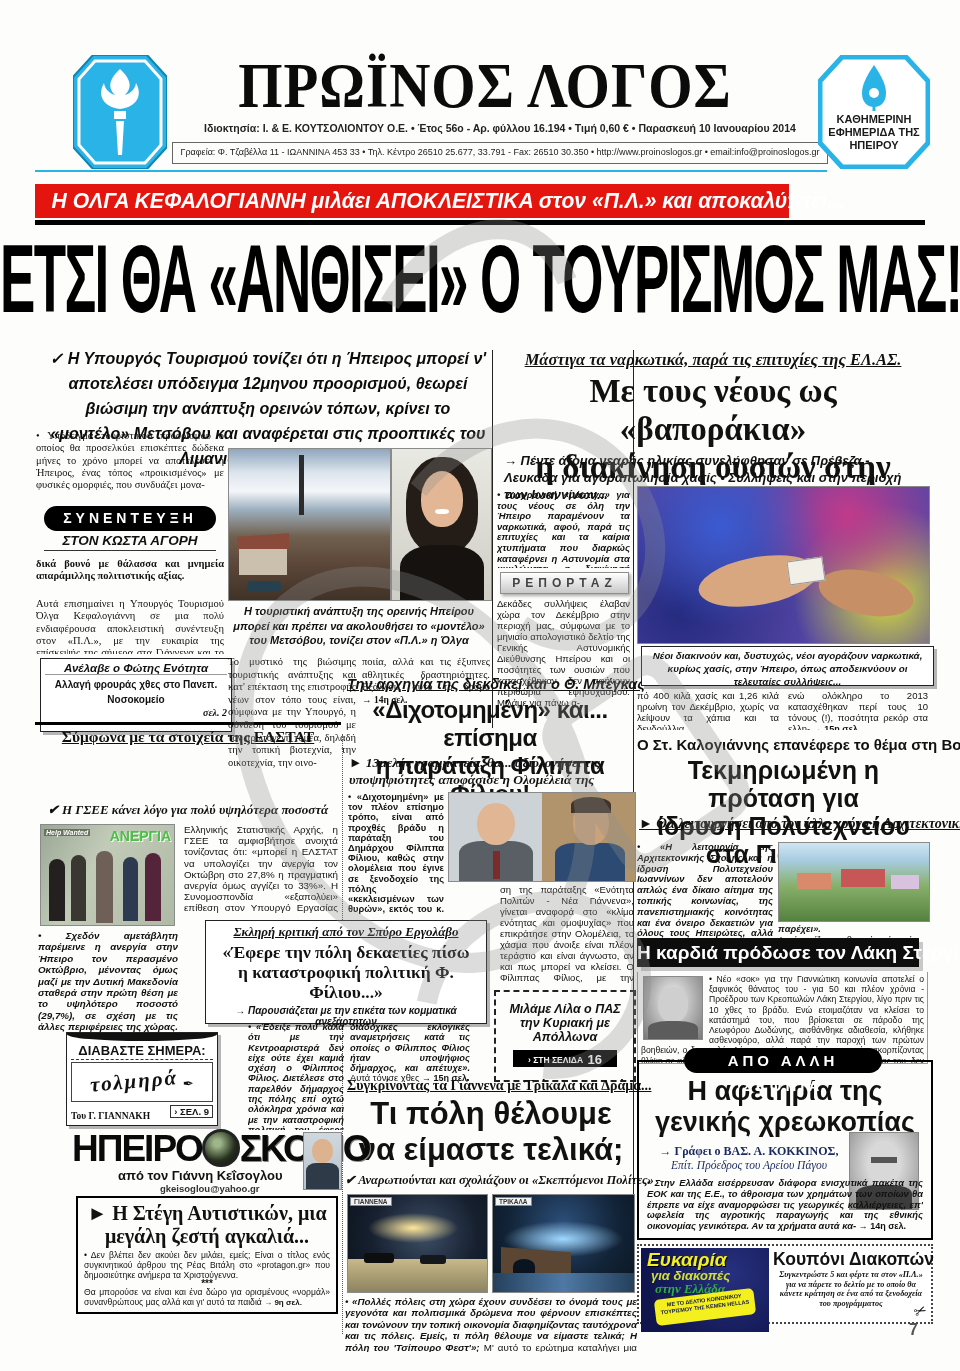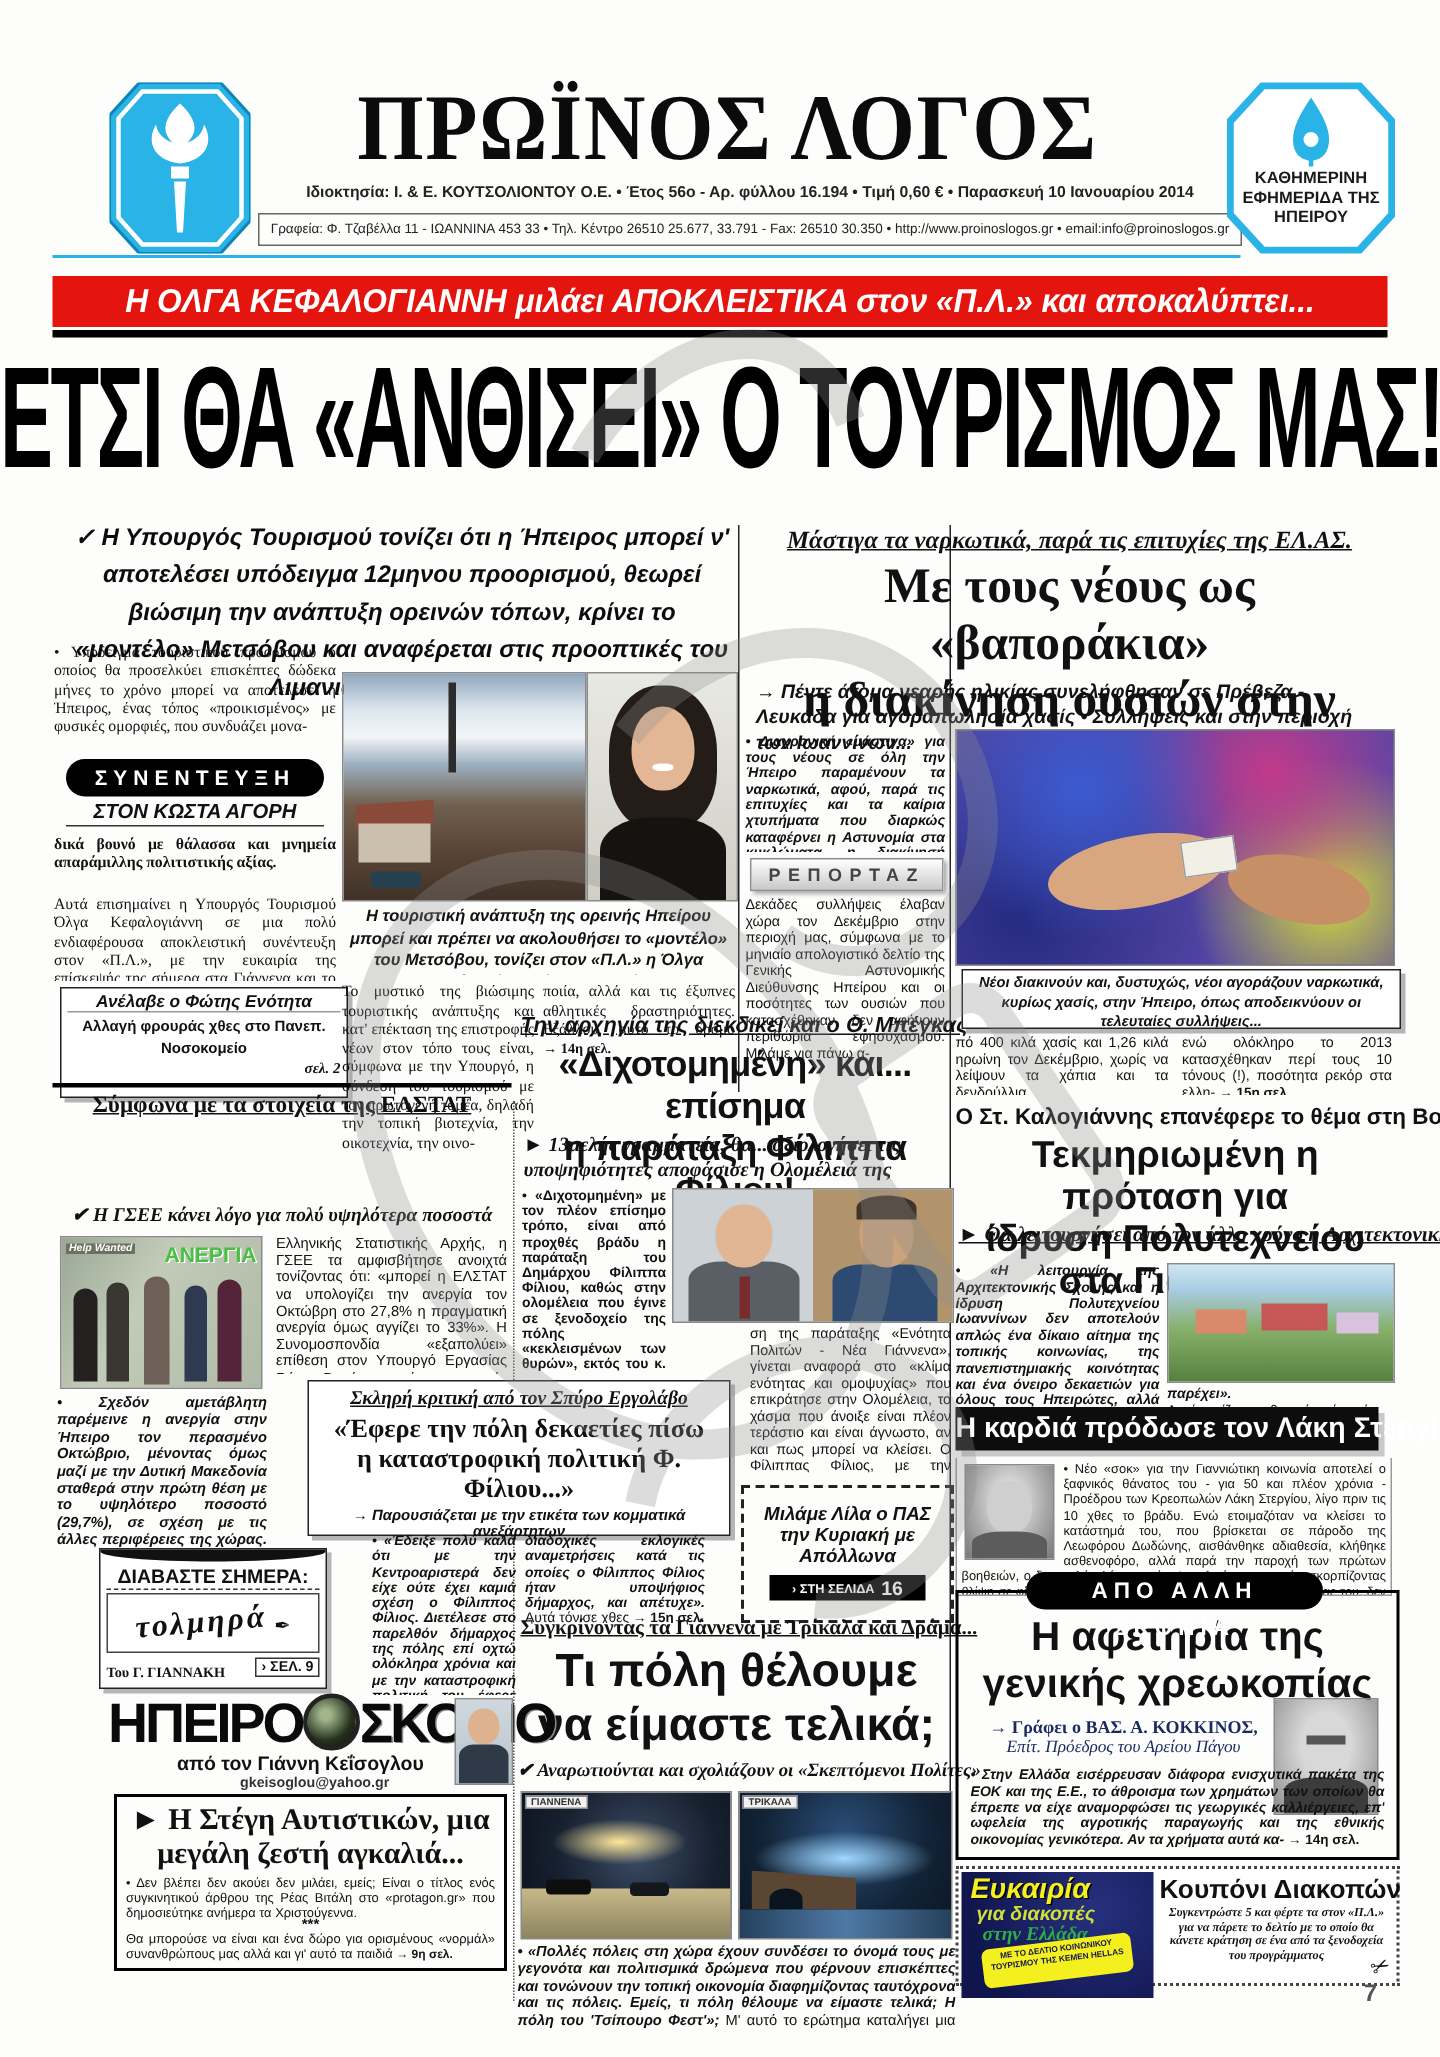--- a/index.html
+++ b/index.html
@@ -47,21 +47,21 @@
   <div class="ab" style="left:818px;top:55px;width:112px;height:114px">
     <svg width="112" height="114" viewBox="0 0 112 114">
       <polygon points="24,2 88,2 110,26 110,88 88,112 24,112 2,88 2,26" fill="#ffffff" stroke="#2ab3e6" stroke-width="5"></polygon>
       <path d="M56 10 C48 22 44 30 44 38 C44 48 50 52 56 52 C62 52 68 48 68 38 C68 30 64 22 56 10 Z" fill="#2ab3e6"></path>
       <circle cx="56" cy="38" r="5" fill="#ffffff"></circle>
       <line x1="56" y1="43" x2="56" y2="56" stroke="#2ab3e6" stroke-width="3"></line>
     </svg>
     <div class="ab ss b c" style="left:10px;top:58px;width:92px;font-size:11px;line-height:13px;color:#1a1a1a">ΚΑΘΗΜΕΡΙΝΗ ΕΦΗΜΕΡΙΔΑ ΤΗΣ ΗΠΕΙΡΟΥ</div>
   </div>
 
-  <div class="ab c" style="left:35px;top:184px;width:890px;height:34px;background:#e4150f">
+  <div class="ab c" style="left:35px;top:184px;width:754px;height:34px;background:#e4150f">
     <span class="ss b i nw" style="display:inline-block;color:#fff;font-size:22px;line-height:34px;transform:scaleX(.96);transform-origin:center">Η ΟΛΓΑ ΚΕΦΑΛΟΓΙΑΝΝΗ μιλάει ΑΠΟΚΛΕΙΣΤΙΚΑ στον «Π.Λ.» και αποκαλύπτει...</span>
   </div>
   <div class="ab bar" style="left:35px;top:220px;width:890px;height:5px"></div>
 
   <div class="ab clip" style="left:0;top:226px;width:960px;height:112px">
     <div class="ab ss b c nw" style="left:0;top:0;width:1740px;font-size:96px;line-height:106px;letter-spacing:-3px;color:#000;transform:scaleX(.552);transform-origin:0 0">ΕΤΣΙ ΘΑ «ΑΝΘΙΣΕΙ» Ο ΤΟΥΡΙΣΜΟΣ ΜΑΣ!</div>
   </div>
 
   <div class="ab ss b i c" style="left:48px;top:346px;width:440px;height:100px;font-size:16px;line-height:25px;color:#0c0c0c">✓ Η Υπουργός Τουρισμού τονίζει ότι η Ήπειρος μπορεί ν' αποτελέσει υπόδειγμα 12μηνου προορισμού, θεωρεί βιώσιμη την ανάπτυξη ορεινών τόπων, κρίνει το «μοντέλο» Μετσόβου και αναφέρεται στις προοπτικές του Λιμανιού Ηγουμενίτσας</div>
 

